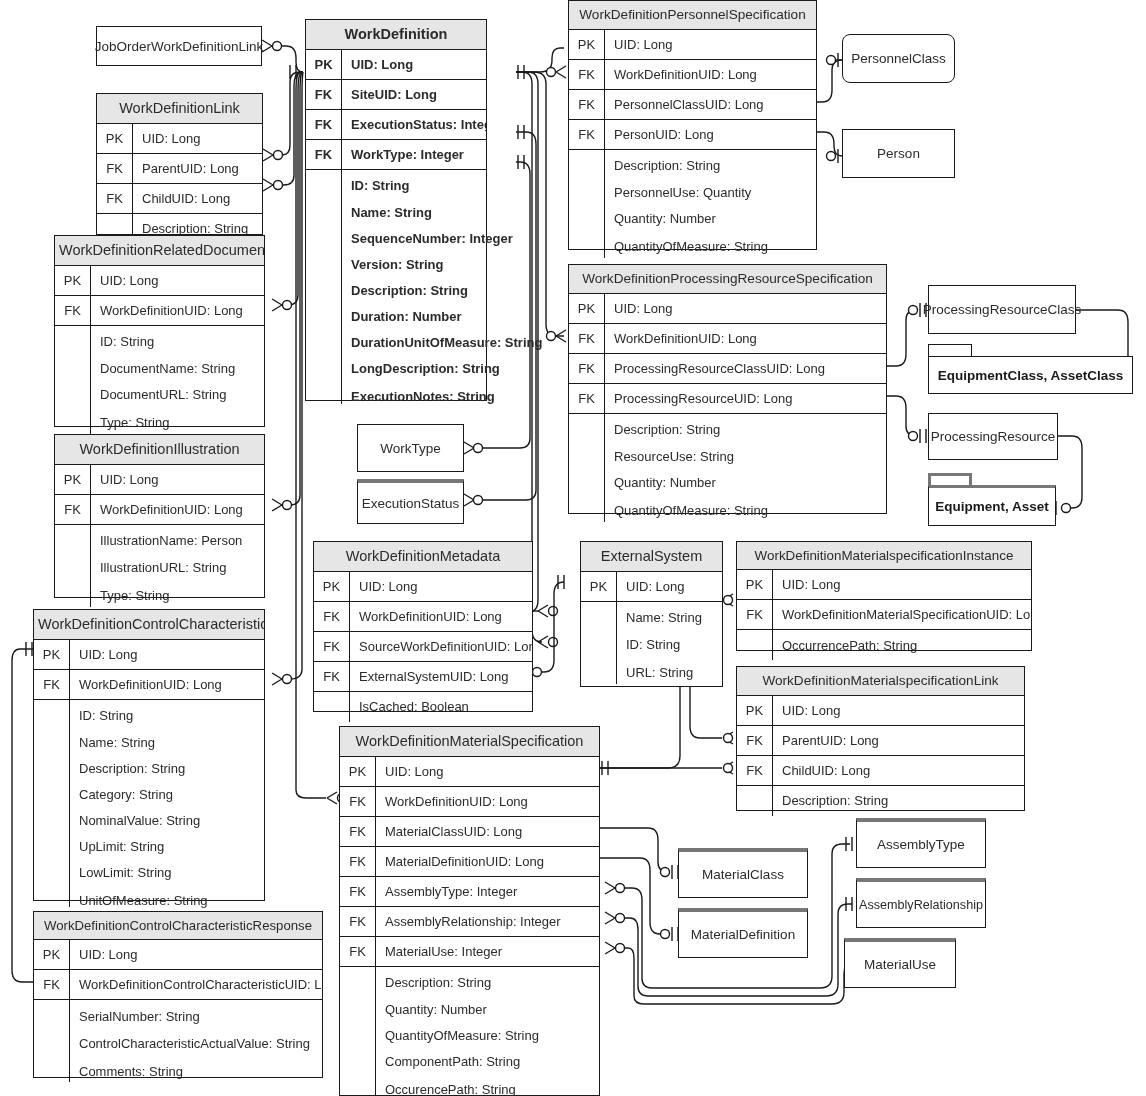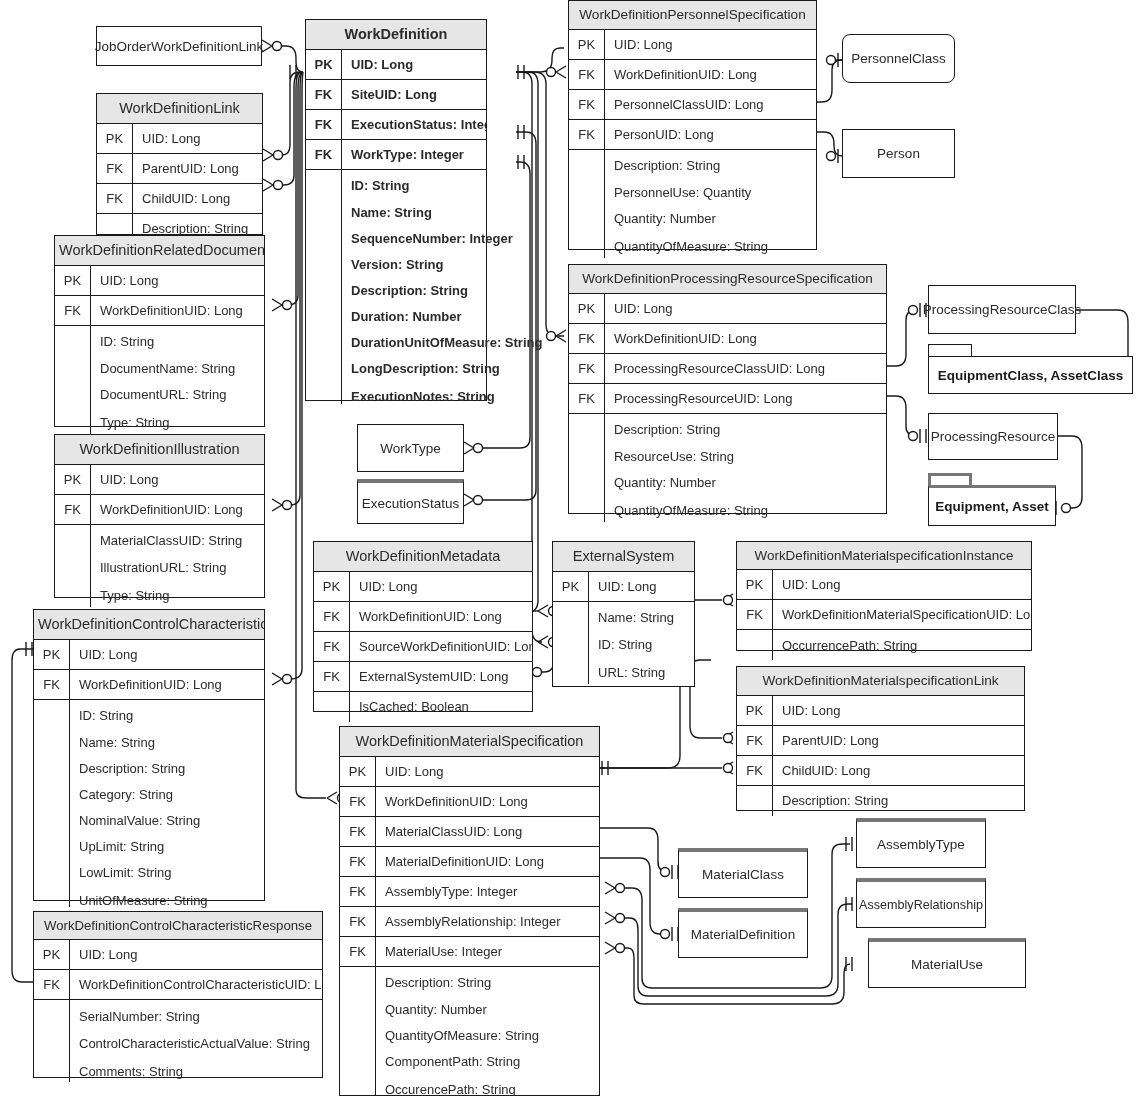--- a/index.html
+++ b/index.html
@@ -344,21 +344,21 @@
         <span class="key">PK</span>
         <span class="attr">UID: Long</span>
       </div>
       <div class="row">
         <span class="key">FK</span>
         <span class="attr">WorkDefinitionUID: Long</span>
       </div>
       <div class="plainblock" style="height:82px;">
         <span class="key"></span>
         <div class="plist">
-          <div class="pline first">MaterialClassUID: String</div>
+          <div class="pline first">IllustrationName: Person</div>
           <div class="pline">IllustrationURL: String</div>
           <div class="pline lastline">Type: String</div>
         </div>
       </div>
     </div>
   </div>
 
   <div class="entity" style="left:33px;top:609px;width:232px;height:292px;">
     <div class="ent-title">WorkDefinitionControlCharacteristic</div>
     <div class="rows">
@@ -471,21 +471,21 @@
         <span class="key">FK</span>
         <span class="attr">ExternalSystemUID: Long</span>
       </div>
       <div class="row last">
         <span class="key"></span>
         <span class="attr">IsCached: Boolean</span>
       </div>
     </div>
   </div>
 
-  <div class="entity" style="left:552px;top:541px;width:143px;height:146px;">
+  <div class="entity" style="left:580px;top:541px;width:143px;height:146px;">
     <div class="ent-title">ExternalSystem</div>
     <div class="rows">
       <div class="row">
         <span class="key">PK</span>
         <span class="attr">UID: Long</span>
       </div>
       <div class="plainblock" style="height:82px;">
         <span class="key"></span>
         <div class="plist">
           <div class="pline first">Name: String</div>
@@ -677,17 +677,17 @@
   </div>
 
   <div class="simple thicktop" style="left:856px;top:818px;width:130px;height:50px;">
     <span>AssemblyType</span>
   </div>
 
   <div class="simple thicktop" style="left:856px;top:878px;width:130px;height:50px;">
     <span style="font-size:12.6px;">AssemblyRelationship</span>
   </div>
 
-  <div class="simple thicktop" style="left:868px;top:938px;width:158px;height:50px;">
+  <div class="simple thicktop" style="left:844px;top:938px;width:112px;height:50px;">
     <span>MaterialUse</span>
   </div>
 
 </div>
 
 </body></html>

